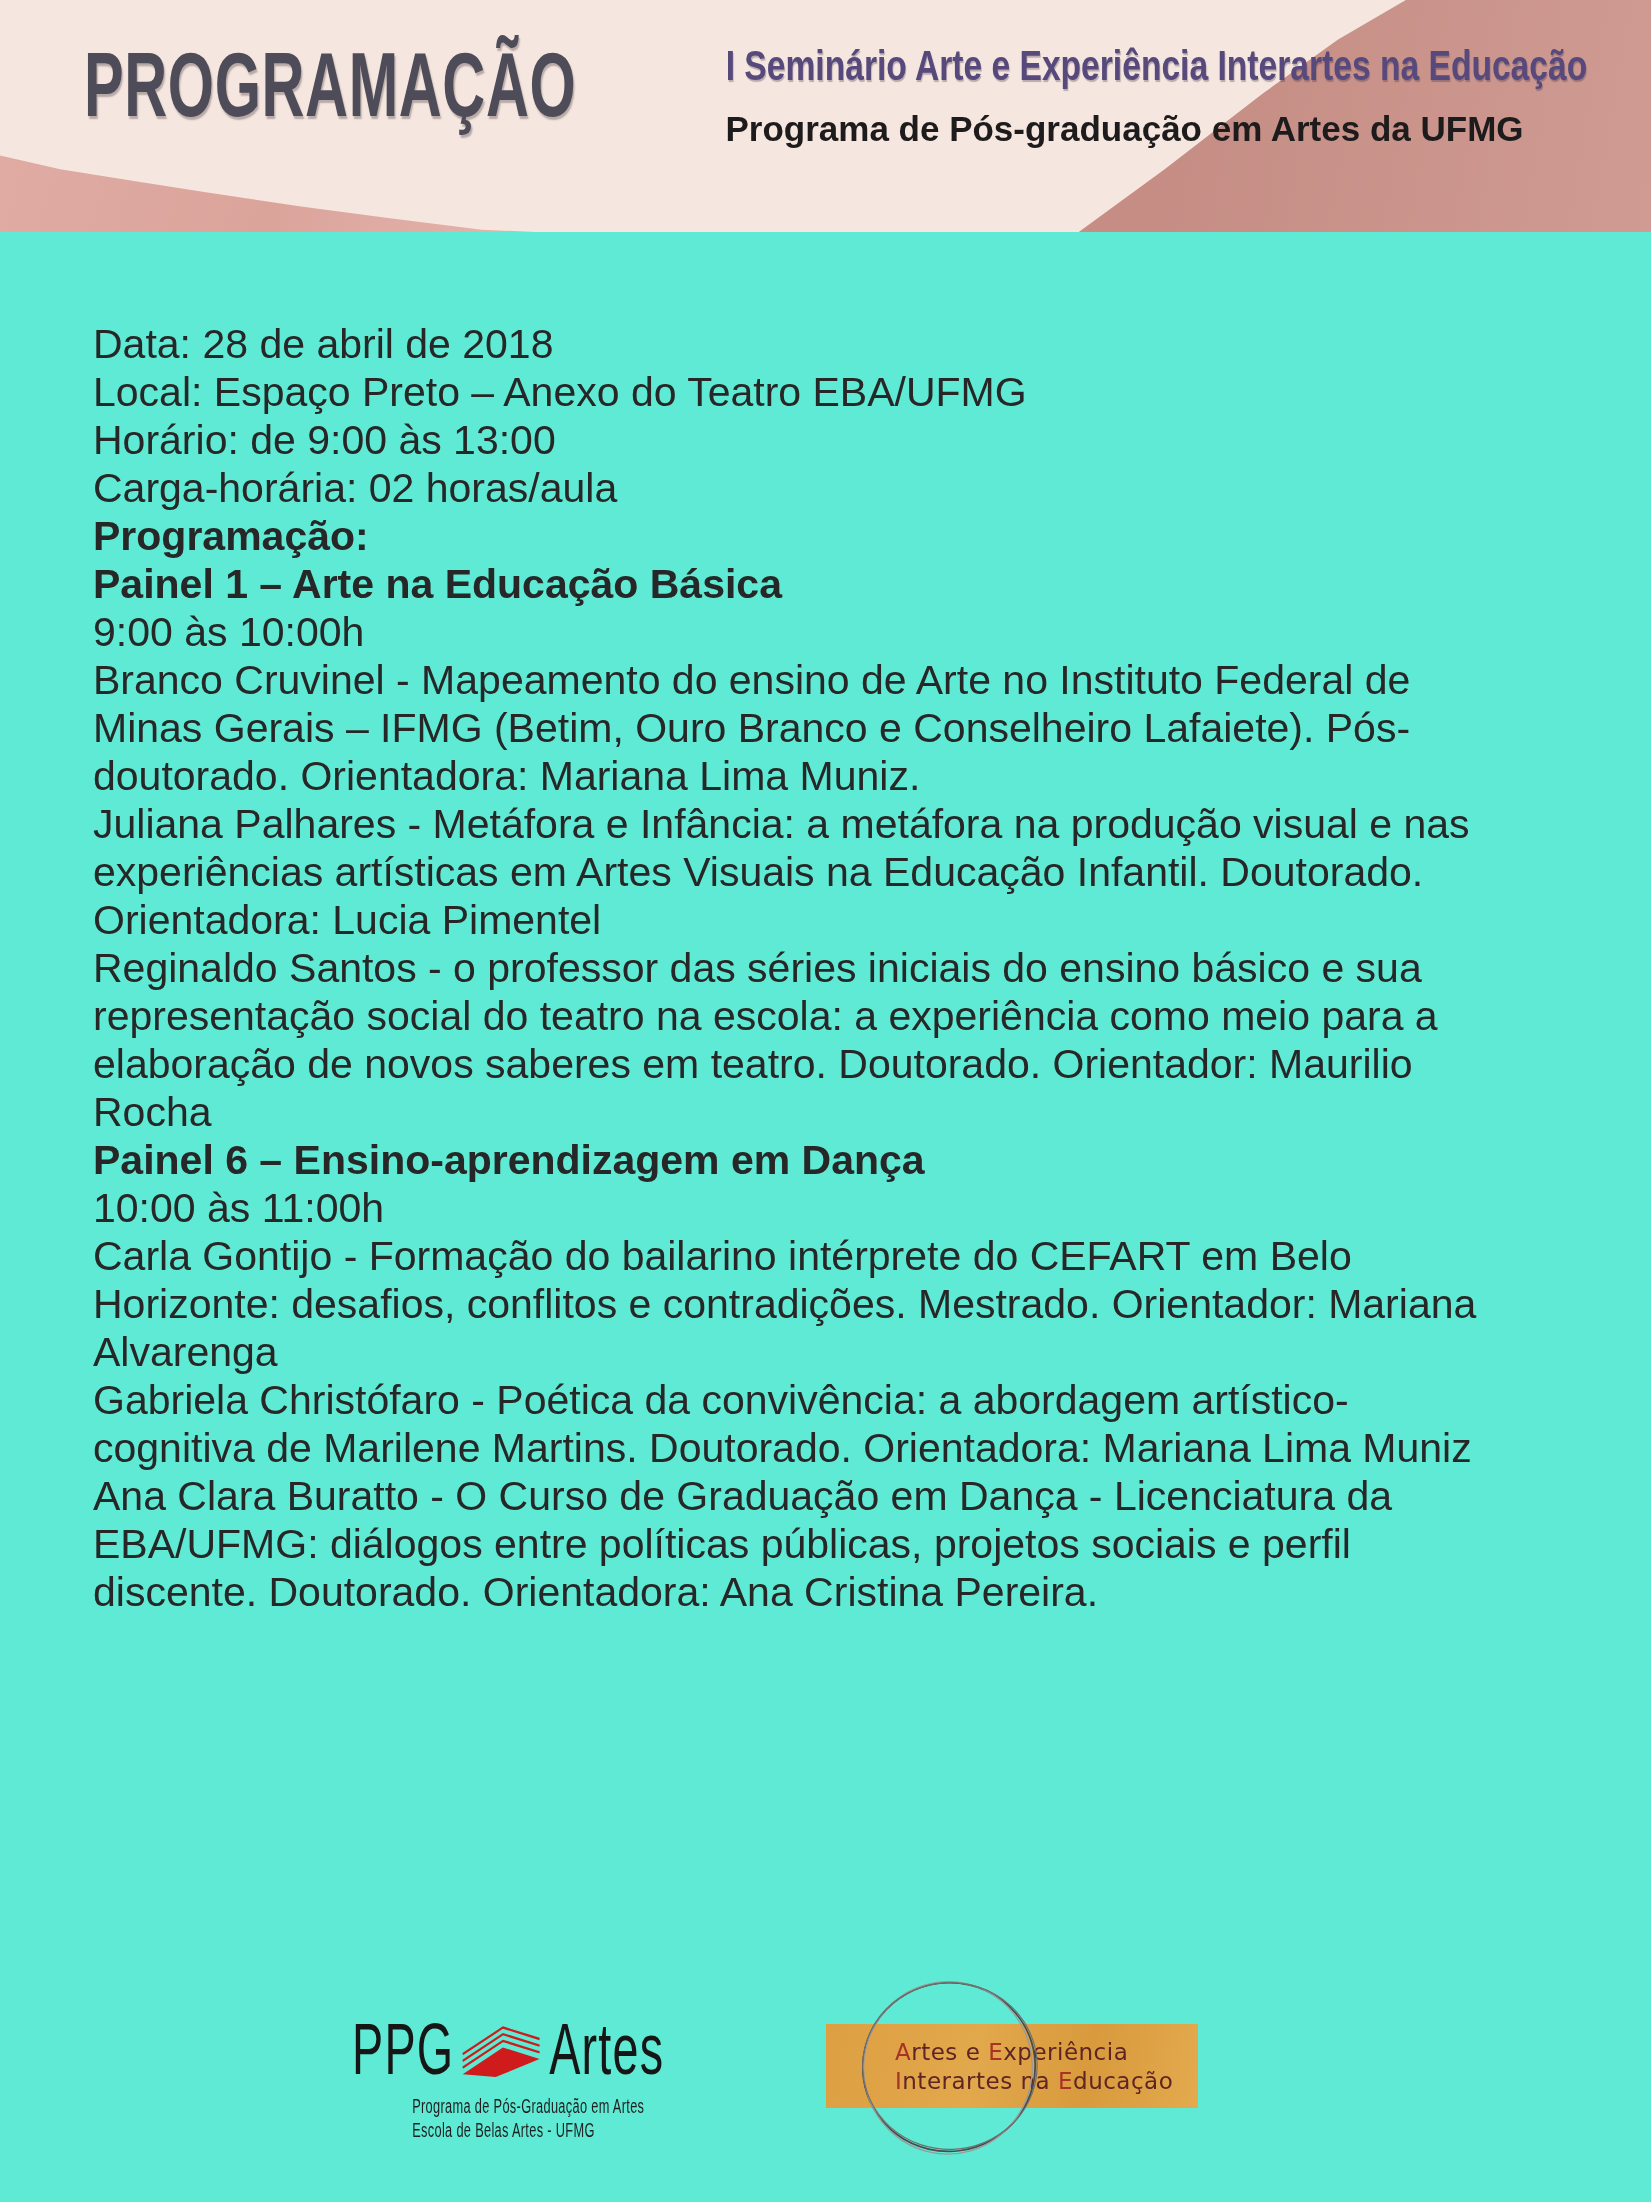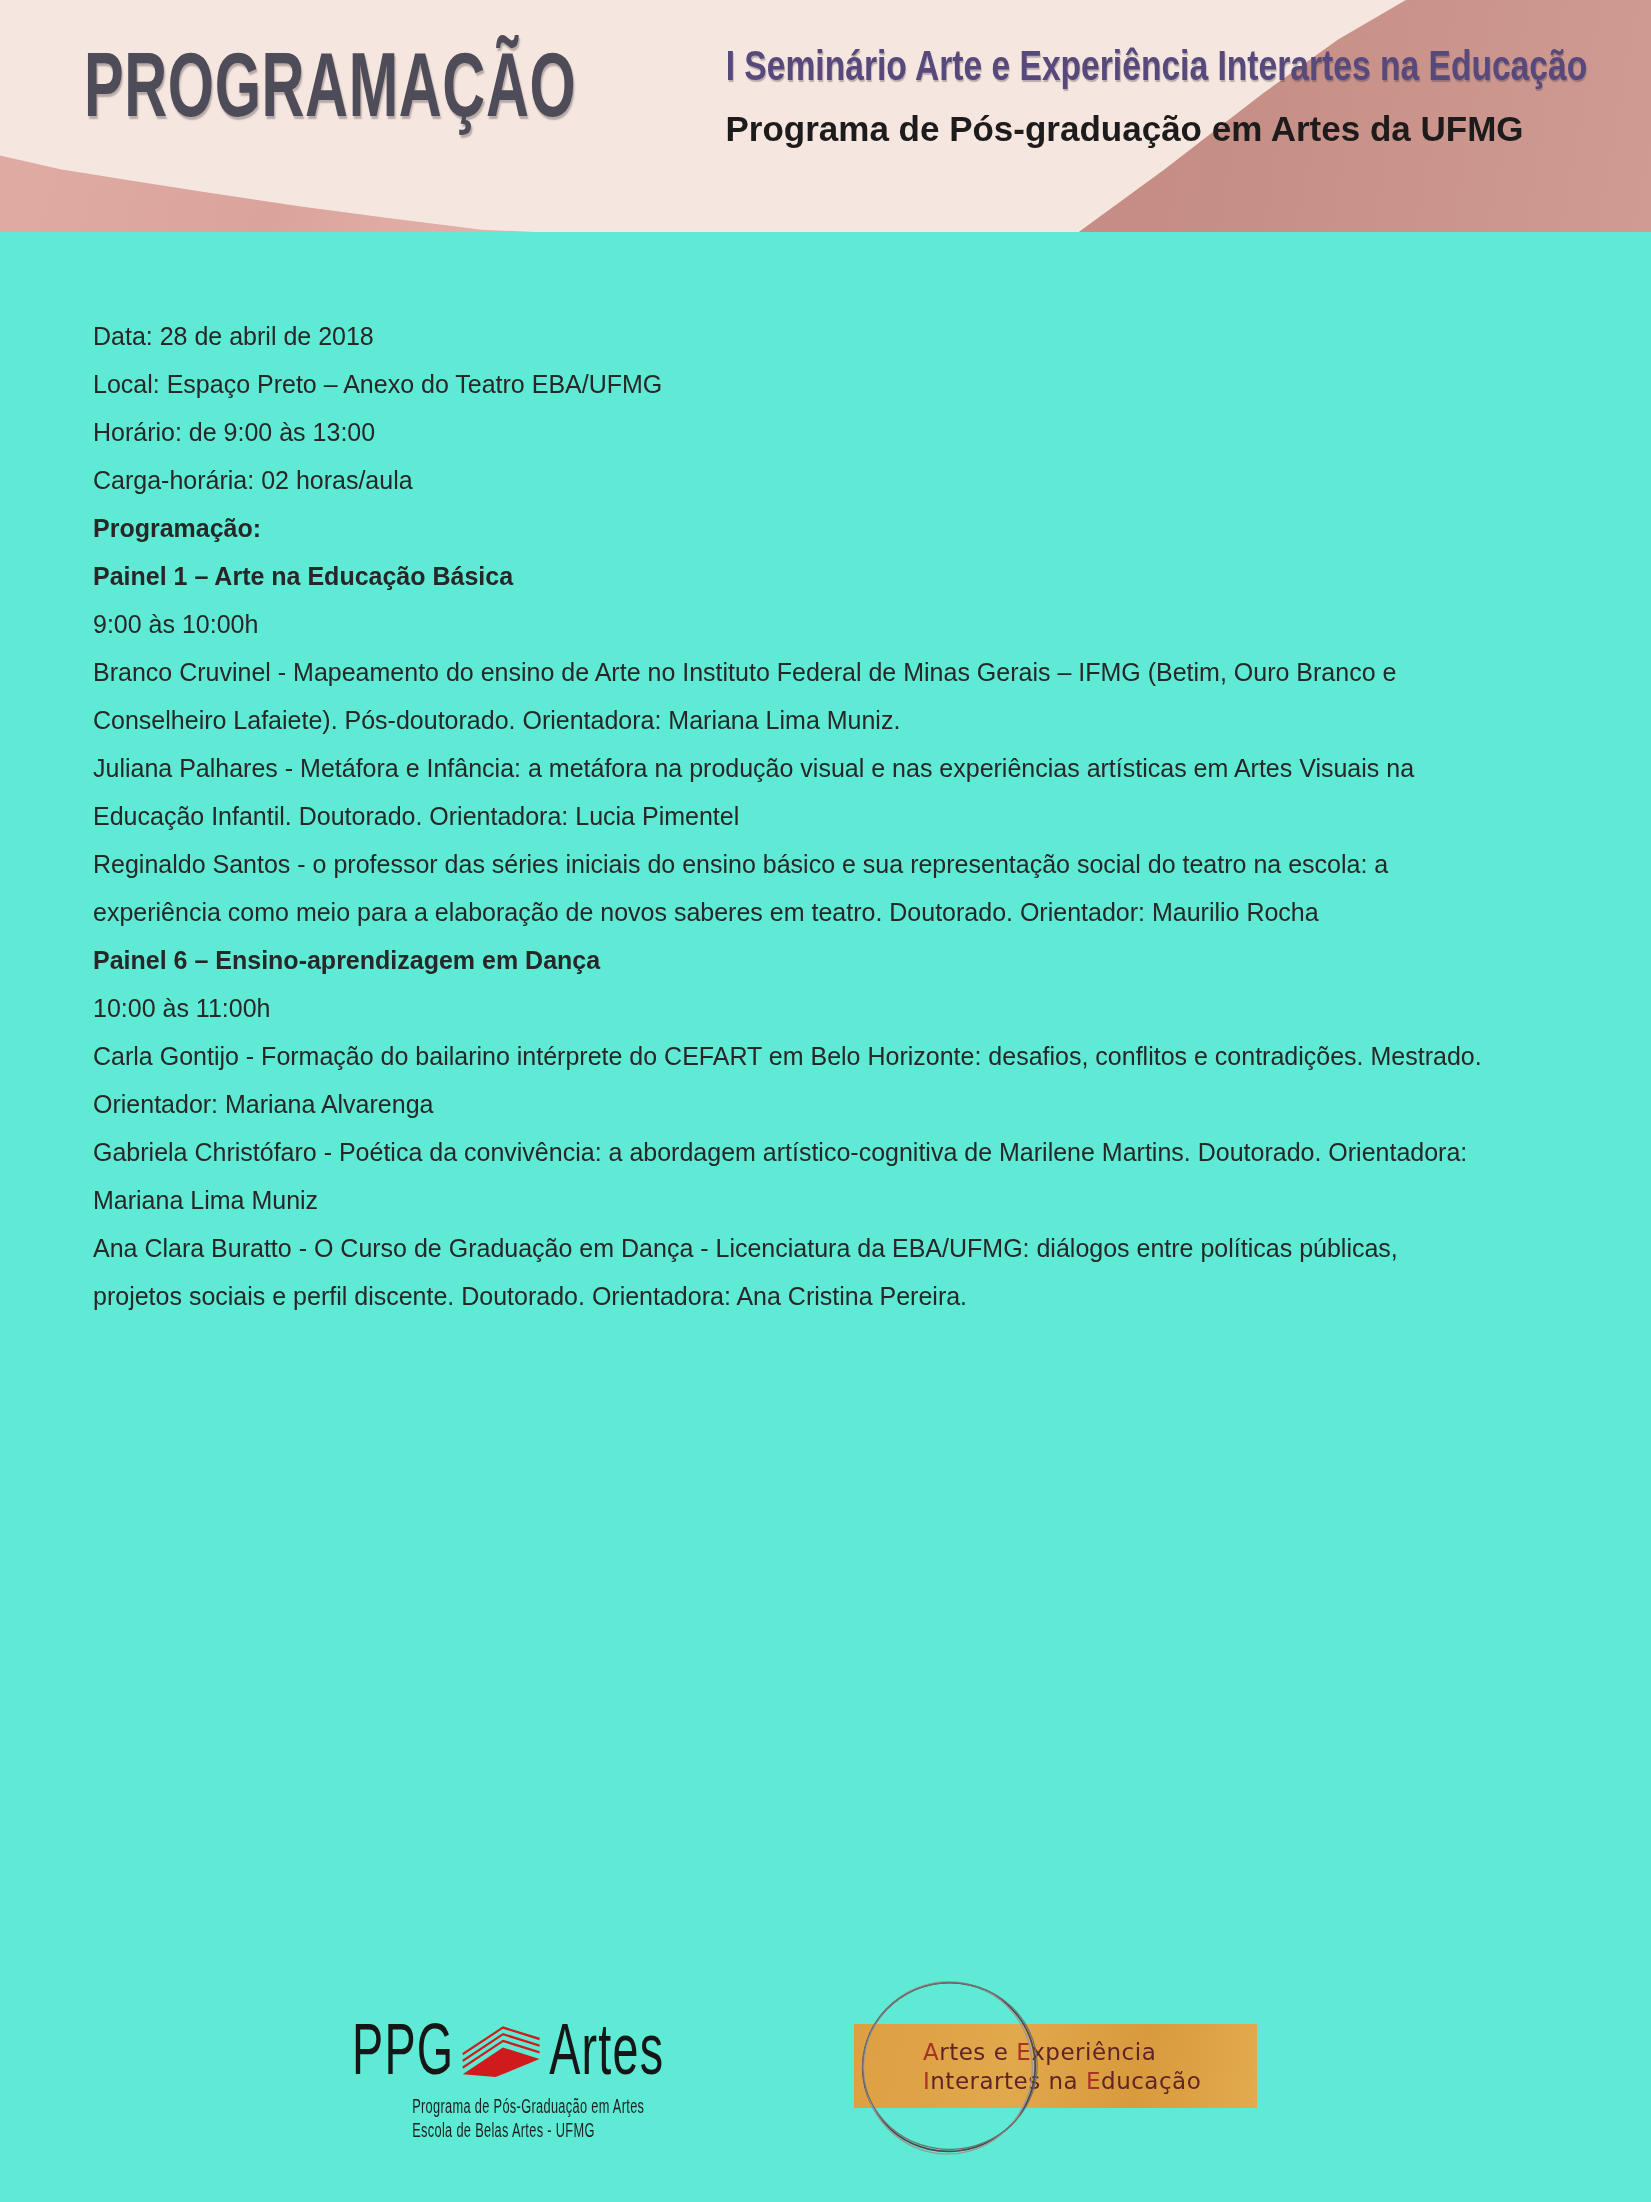--- a/index.html
+++ b/index.html
@@ -40,36 +40,36 @@
     transform:scaleX(0.80);transform-origin:center top;
     text-shadow:1px 1.9px 1px rgba(45,35,60,0.30);
   }
   .event-subtitle{
     display:block;margin:19px 0 0 0;white-space:nowrap;
     font-size:35px;font-weight:bold;color:#1d1b1b;text-align:center;
   }
 
   
   .doc{
-    position:absolute;left:0;top:220px;width:1584px;
+    position:absolute;left:0;top:228px;width:1584px;
     padding:92px 91px 0 93px;box-sizing:border-box;
-    font-size:25px;line-height:48px;color:#272727;
+    font-size:41px;line-height:48px;color:#272727;
   }
   .doc p{margin:0;}
   .gap{margin-top:48px;}
   .bold{font-weight:bold;}
 
   
   .ppg-logo{position:absolute;left:352px;top:2007px;transform:scaleX(0.64);transform-origin:left top;}
   .ppg-row{display:flex;align-items:center;white-space:nowrap;}
   .ppg-big{font-size:73px;color:#161616;letter-spacing:1.9px;}
   .ppg-fan{margin:0 9.6px;transform:translateY(1.9px);}
   .ppg-sub{margin:3.8px 0 0 94px;font-size:20px;line-height:24px;color:#1f1f1f;letter-spacing:0.5px;}
 
-  .badge{position:absolute;left:854px;top:2024px;width:403px;height:84px;
+  .badge{position:absolute;left:826px;top:2024px;width:372px;height:84px;
     background:linear-gradient(100deg,#dd9f42 0%,#e2a84c 40%,#d89a3c 70%,#e3aa4e 100%);
   }
   .badge-text{
     padding:14.3px 0 0 69px;
     font-family:"DejaVu Sans", sans-serif;
     font-size:23px;line-height:29px;color:#5f2424;letter-spacing:0.5px;
   }
   .badge-text .accent{color:#a93226;}
   .sketch-circle{position:absolute;left:857px;top:1975px;}
 </style>

